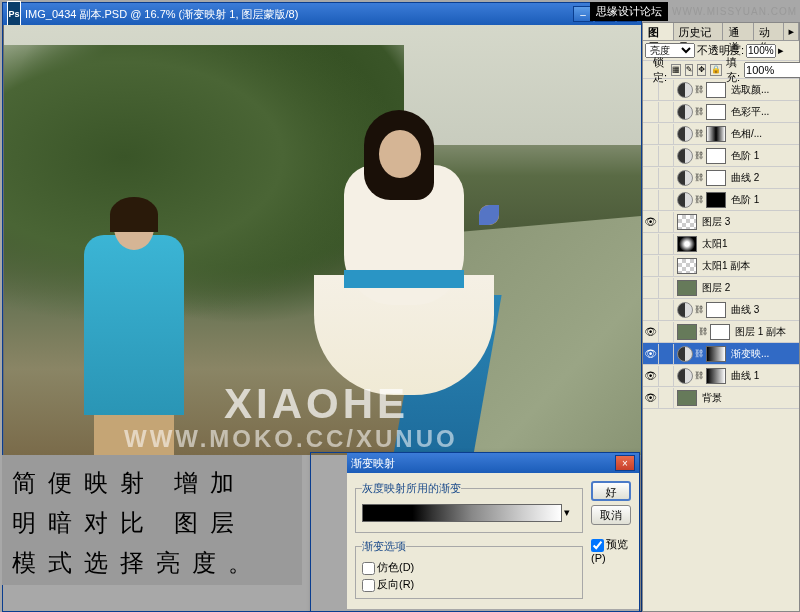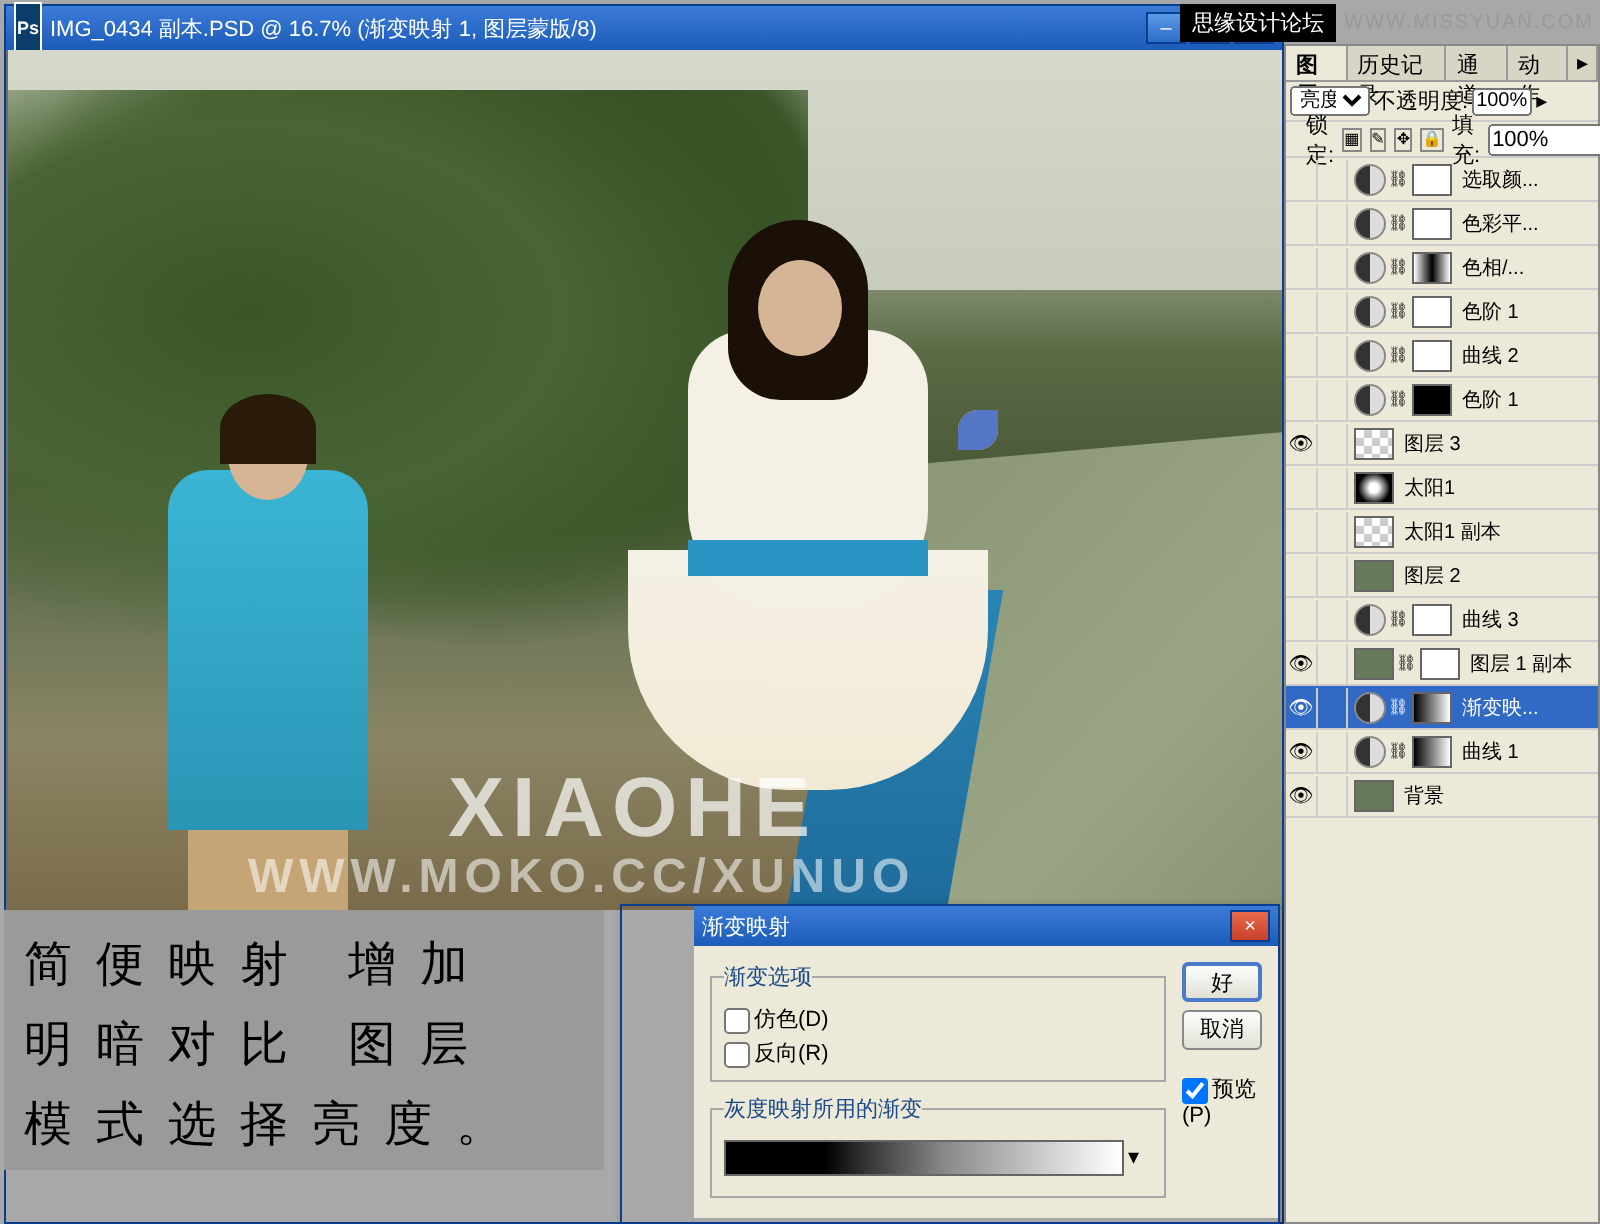--- a/index.html
+++ b/index.html
@@ -54,21 +54,21 @@
 .dlg-check input{vertical-align:middle;margin-right:2px;}
 .watermark-top{position:absolute;right:3px;top:2px;display:flex;align-items:center;gap:4px;z-index:20;}
 .watermark-top .logo-txt{background:#000;color:#fff;font-size:11px;padding:2px 6px;font-weight:normal;}
 .watermark-top .url{color:#999;font-size:10px;letter-spacing:1px;}
 .panel{position:absolute;right:0;top:22px;width:158px;height:590px;background:#ece9d8;border:1px solid #888;z-index:15;}
 .panel-tabs{display:flex;height:18px;background:#d8d5c5;border-bottom:1px solid #999;}
 .panel-tab{padding:2px 5px;font-size:11px;border-right:1px solid #999;cursor:pointer;}
 .panel-tab.active{background:#ece9d8;font-weight:bold;}
 .panel-tab.x{margin-left:auto;padding:2px 4px;}
 .panel-opts{height:20px;display:flex;align-items:center;padding:0 2px;gap:2px;font-size:10px;border-bottom:1px solid #ccc;}
-.panel-opts select{font-size:10px;width:40px;height:15px;}
+.panel-opts select{font-size:10px;width:50px;height:15px;}
 .panel-opts input{width:30px;font-size:10px;height:14px;}
 .panel-lock{height:18px;display:flex;align-items:center;padding:0 10px;gap:4px;font-size:10px;border-bottom:1px solid #ccc;}
 .lock-icon{width:12px;height:12px;border:1px solid #888;display:inline-flex;align-items:center;justify-content:center;font-size:8px;}
 .layers{overflow-y:auto;height:400px;}
 .layer{display:flex;align-items:center;height:22px;border-bottom:1px solid #ccc;gap:1px;}
 .layer.selected{background:#316ac5;color:#fff;}
 .layer .vis{width:16px;height:20px;border-right:1px solid #ccc;display:flex;align-items:center;justify-content:center;font-size:10px;}
 .layer .link{width:14px;height:20px;border-right:1px solid #ccc;}
 .layer .adj-icon{width:16px;height:16px;border:1px solid #888;border-radius:50%;background:linear-gradient(90deg,#333 50%,#ddd 50%);margin-left:2px;}
 .layer .mask{width:20px;height:16px;border:1px solid #666;background:#fff;margin-left:1px;}
@@ -139,30 +139,30 @@
 <div class="dialog">
   <div class="titlebar">
     <span>渐变映射</span>
     <div class="win-btns" style="margin-left:auto;">
       <div class="win-btn close">×</div>
     </div>
   </div>
   <div class="dialog-body">
     <div class="dialog-left">
       <fieldset>
-        <legend>渐变选项</legend>
-        <div class="dlg-check"><input type="checkbox" style=""><span>仿色(D)</span></div>
-        <div class="dlg-check"><input type="checkbox" style=""><span>反向(R)</span></div>
-      </fieldset>
-      <fieldset>
         <legend>灰度映射所用的渐变</legend>
         <div style="display:flex;align-items:center;">
           <div class="gradient-bar"></div>
           <span class="grad-arrow"></span>
         </div>
+      </fieldset>
+      <fieldset>
+        <legend>渐变选项</legend>
+        <div class="dlg-check"><input type="checkbox" style=""><span>仿色(D)</span></div>
+        <div class="dlg-check"><input type="checkbox" style=""><span>反向(R)</span></div>
       </fieldset>
     </div>
     <div class="dialog-right">
       <div class="dlg-btn default">好</div>
       <div class="dlg-btn">取消</div>
       <div class="dlg-check" style="margin-top:8px;"><input type="checkbox" checked="" style=""><span>预览(P)</span></div>
     </div>
   </div>
 </div>
 

